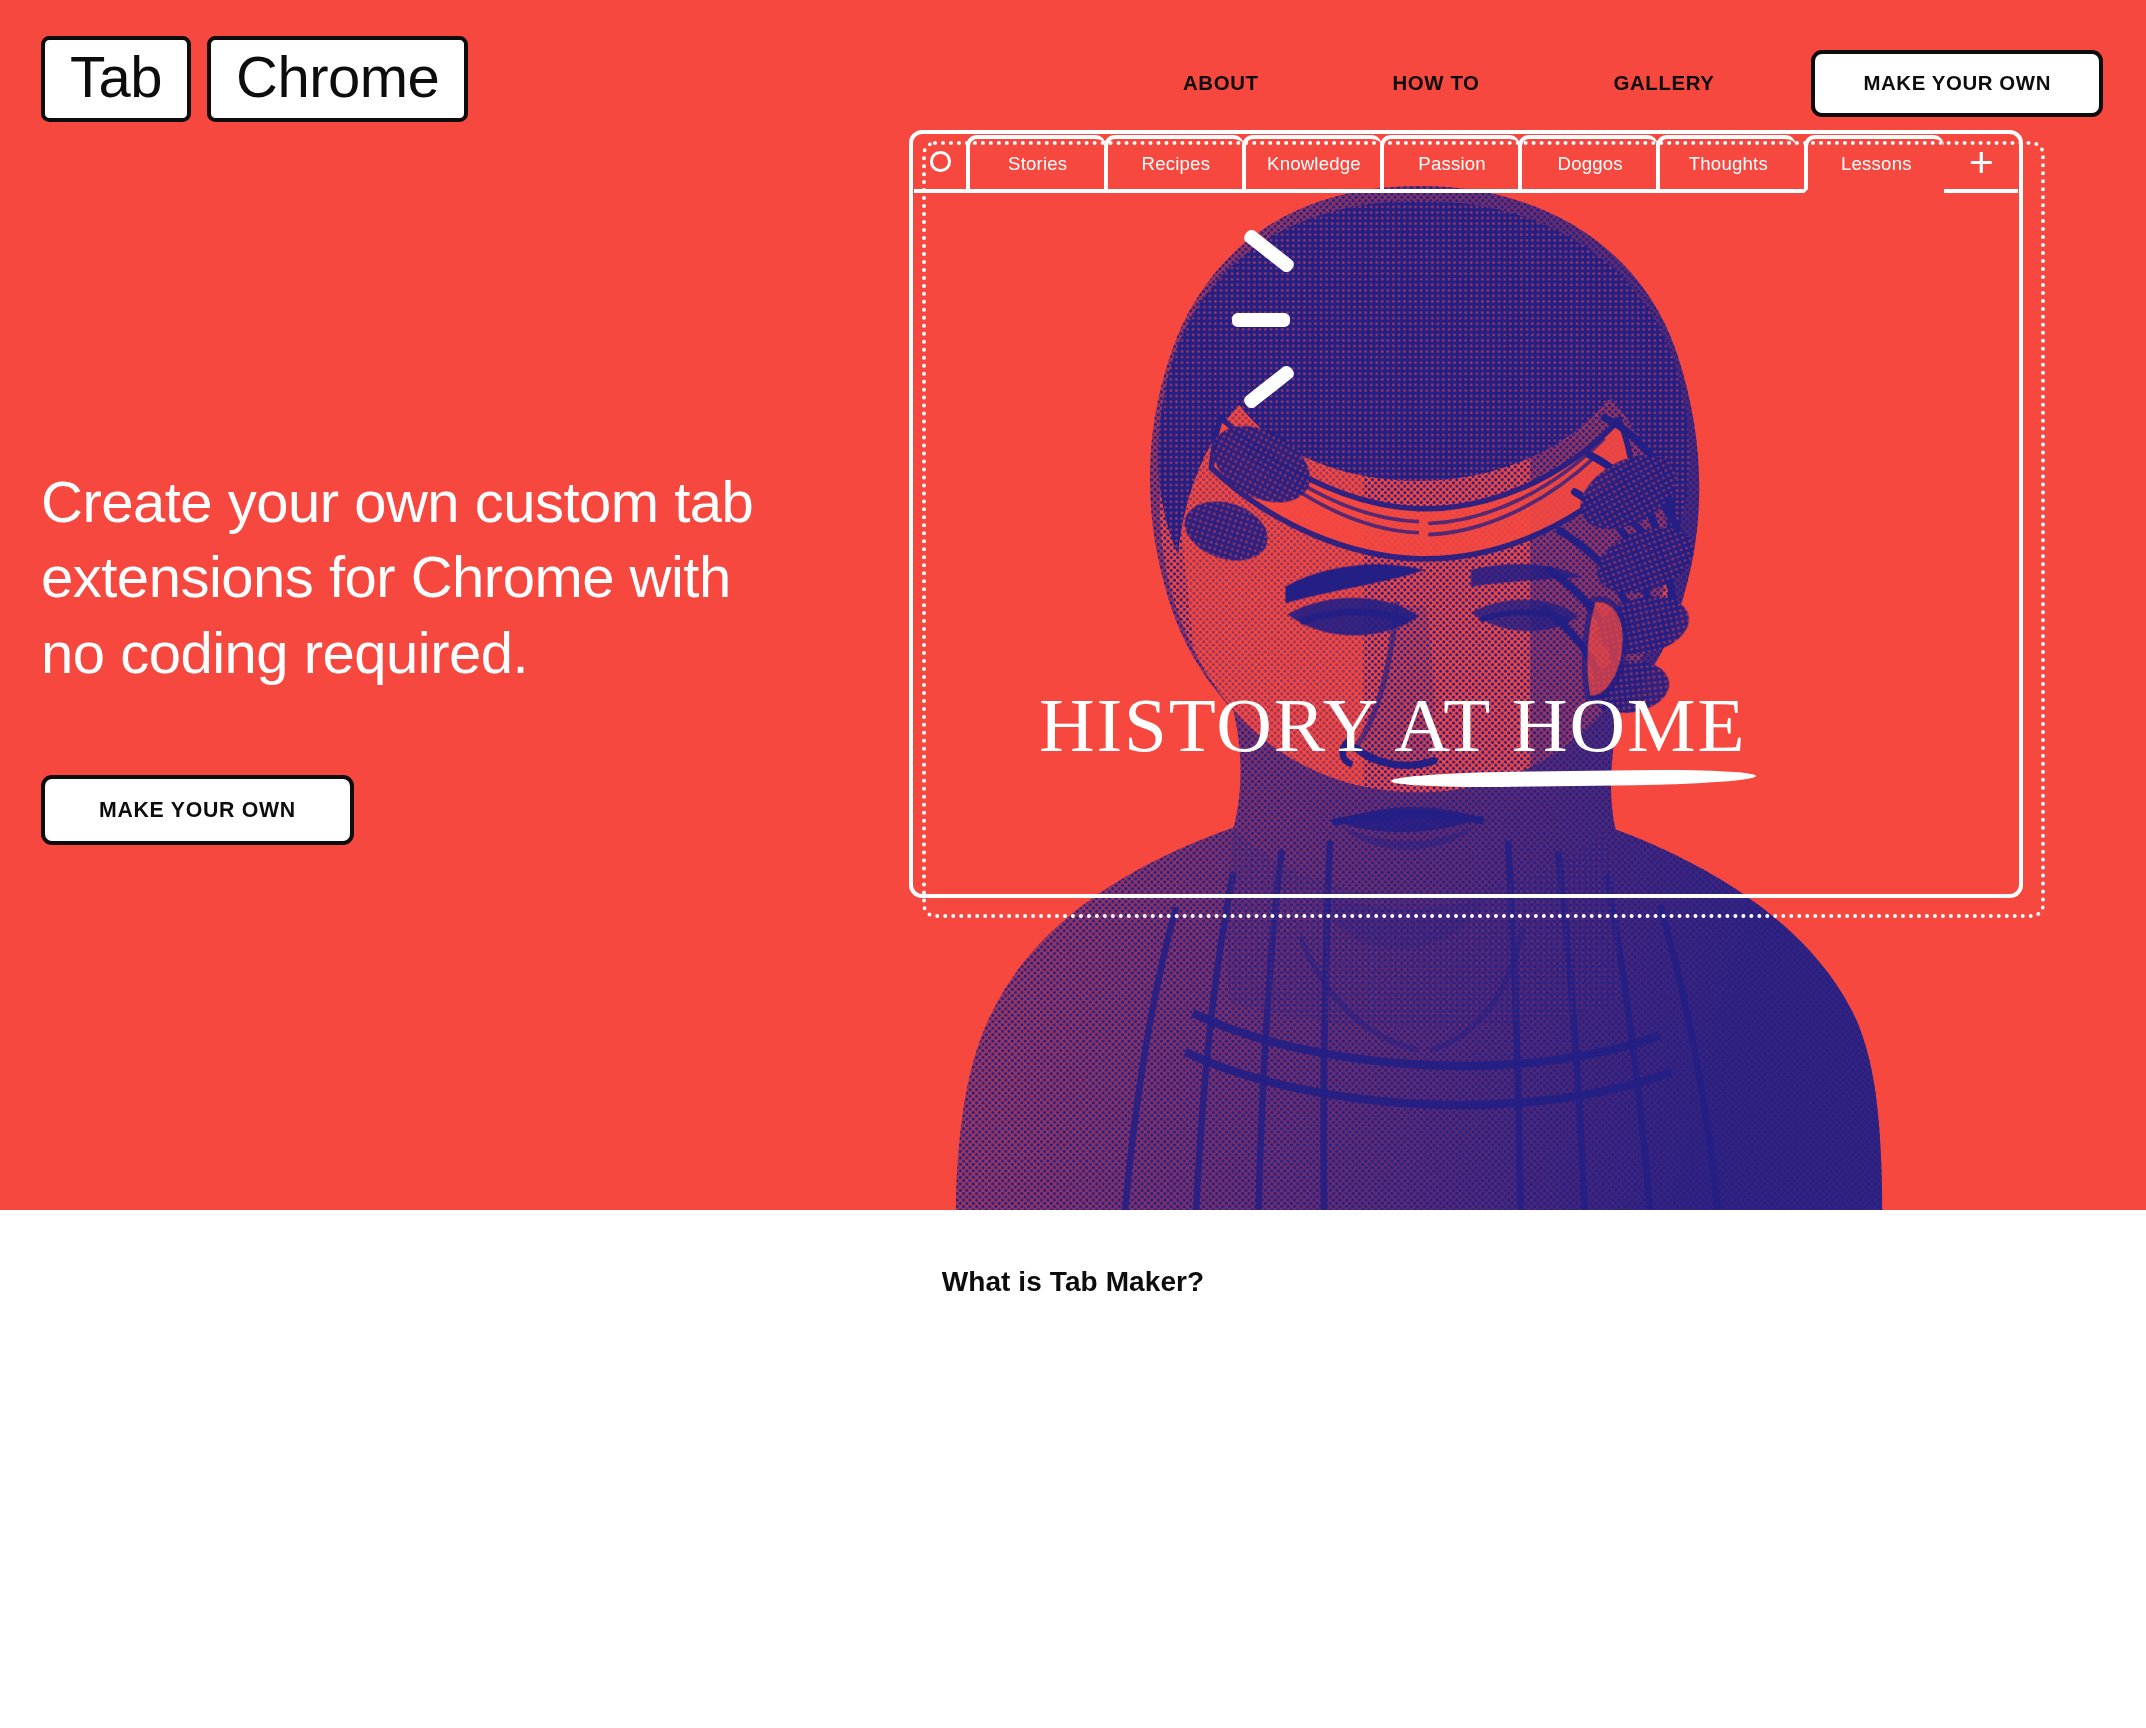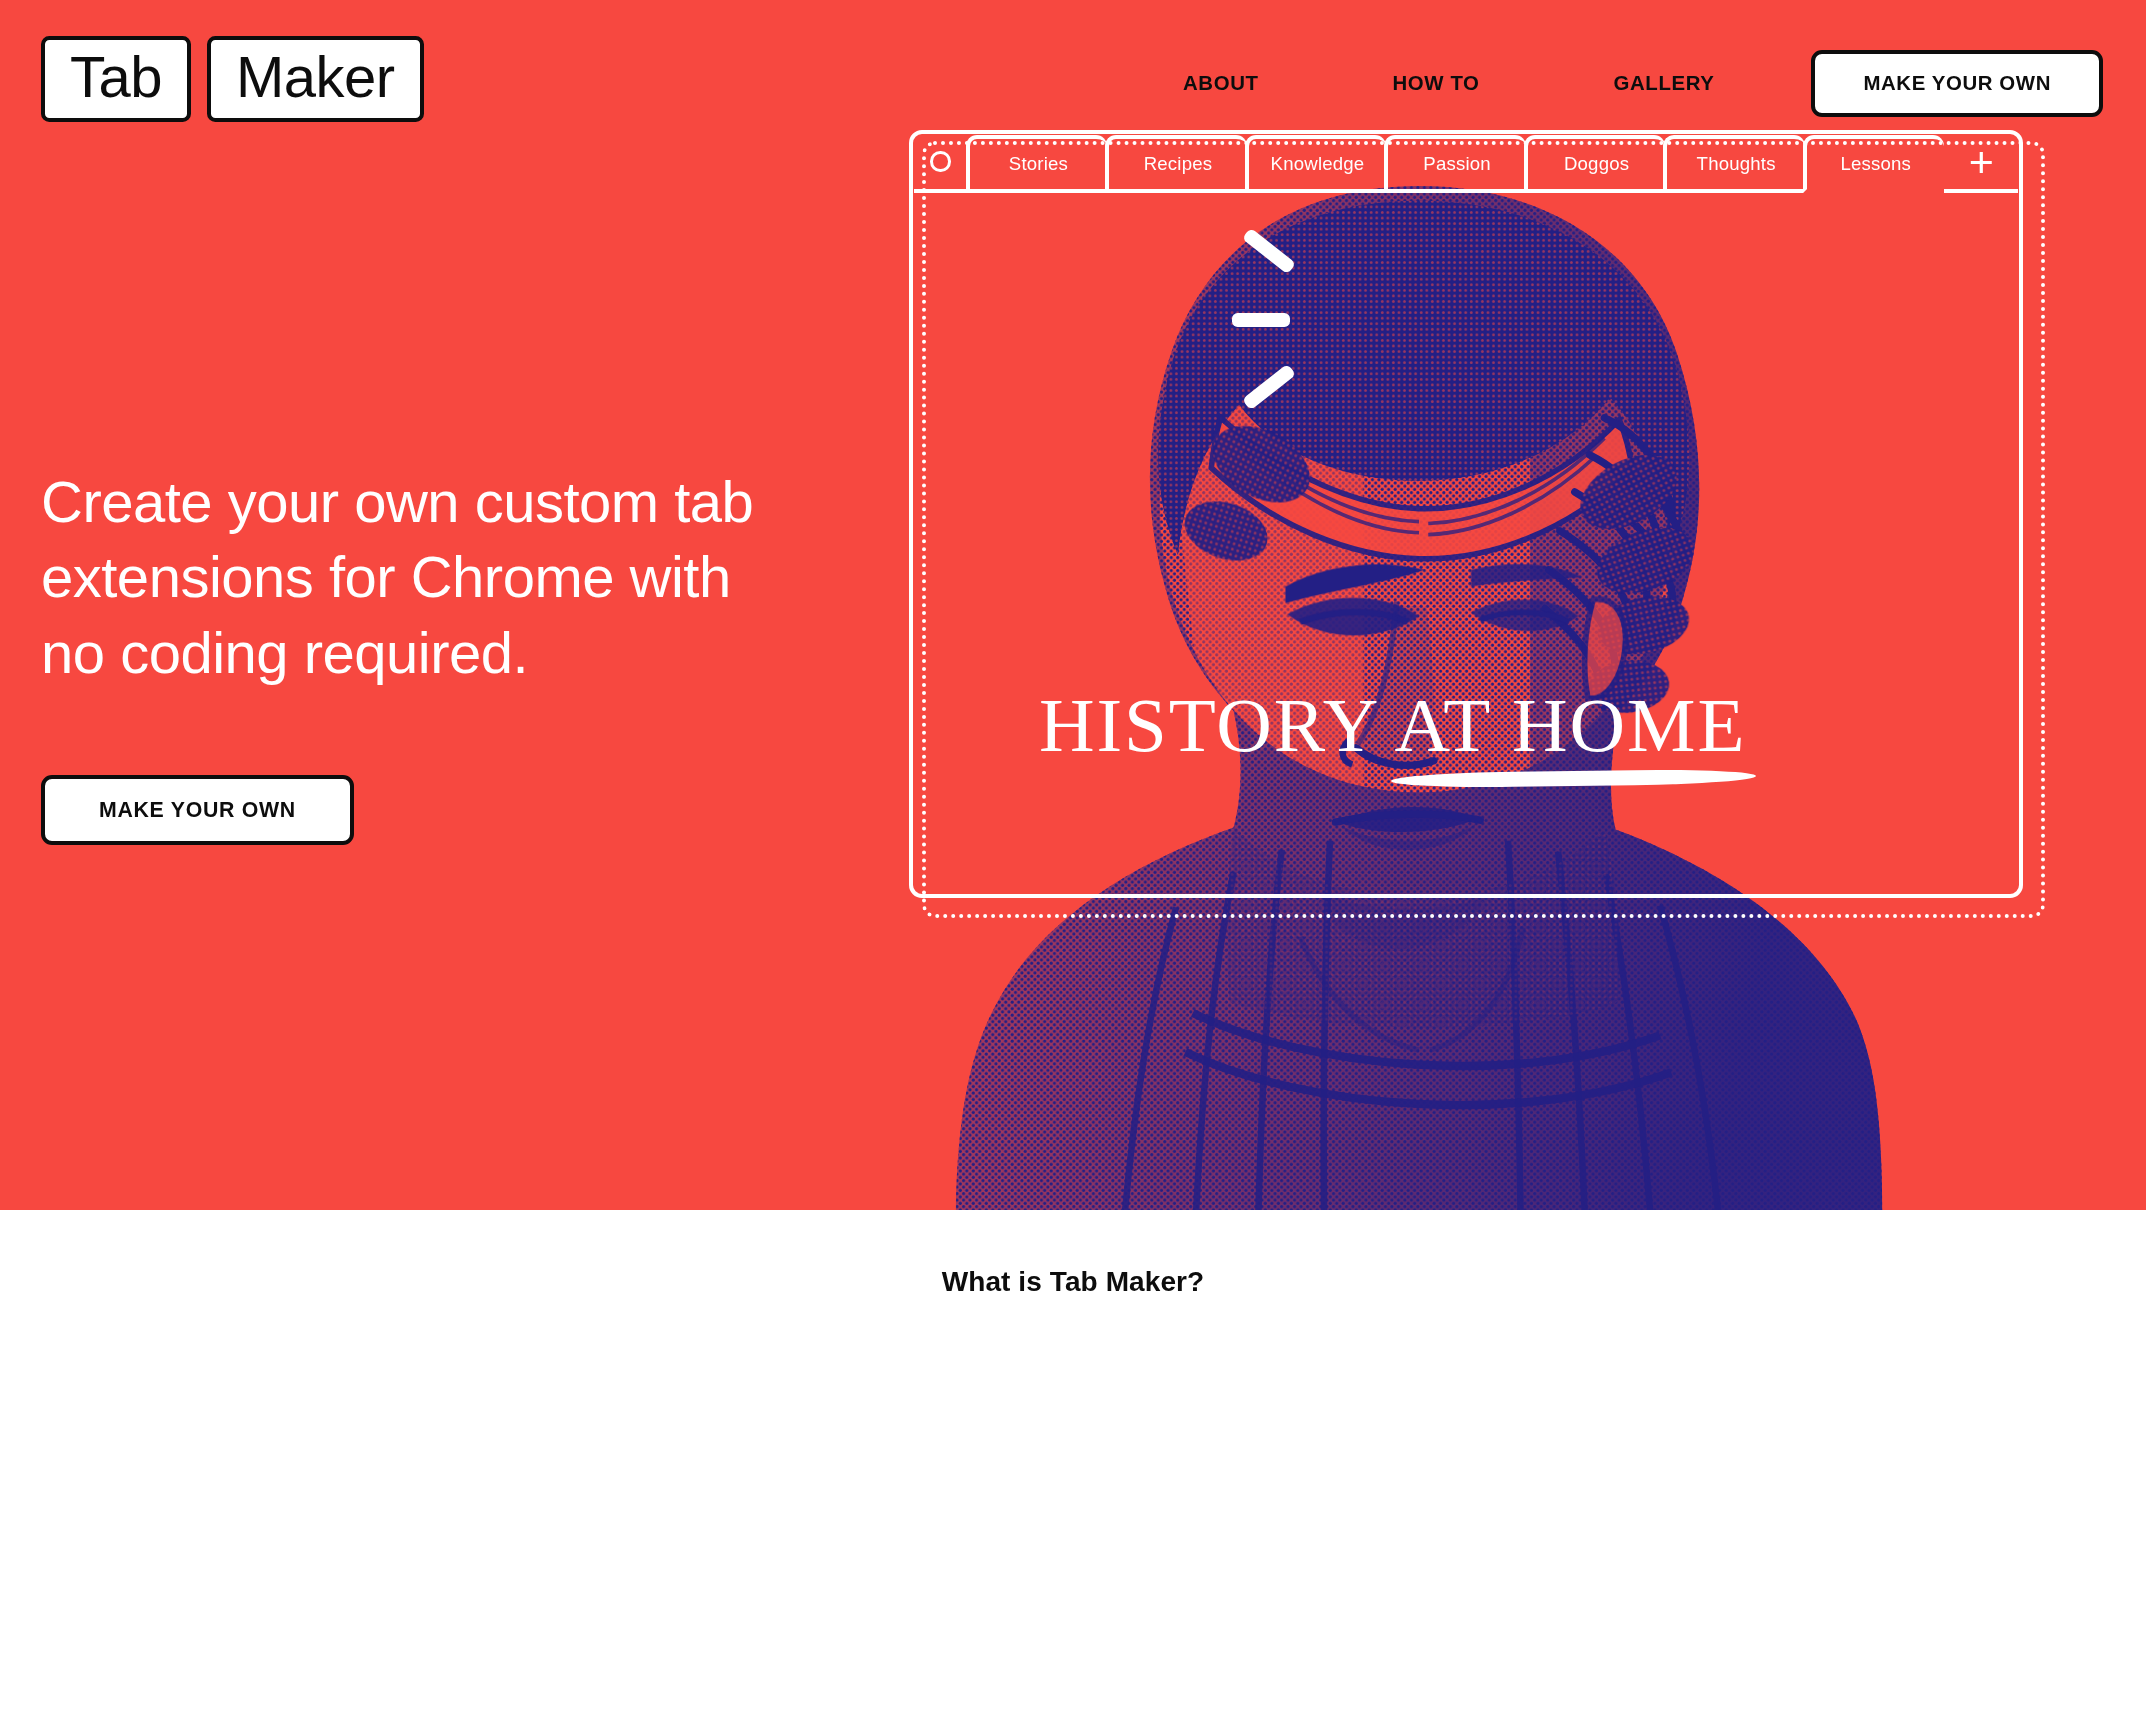--- a/index.html
+++ b/index.html
@@ -227,20 +227,21 @@
     letter-spacing: 0.2px;
     white-space: nowrap;
     position: relative;
     cursor: pointer;
   }
   .tab:last-of-type { border-right: 4.6px solid #ffffff; }
   .tab.active {
     border-bottom: 4.6px solid #F74840;
     margin-bottom: -4.6px;
     z-index: 5;
+    margin-left: 8px;
   }
   .tab-plus {
     flex: 0 0 auto;
     width: 74px;
     display: flex;
     align-items: center;
     justify-content: center;
     color: #ffffff;
     font-size: 43px;
     font-weight: 300;
@@ -305,21 +306,21 @@
 <body>
 
 <div class="page">
 
   <section class="hero">
 
     <header class="topbar">
 
       <div class="logo">
         <span class="logo-box">Tab</span>
-        <span class="logo-box">Maker</span>
+        <span class="logo-box">Chrome</span>
       </div>
 
       <nav class="nav">
         <a class="nav-link" href="#">ABOUT</a>
         <a class="nav-link" href="#">HOW TO</a>
         <a class="nav-link" href="#">GALLERY</a>
         <button class="nav-cta">MAKE YOUR OWN</button>
       </nav>
 
     </header>

